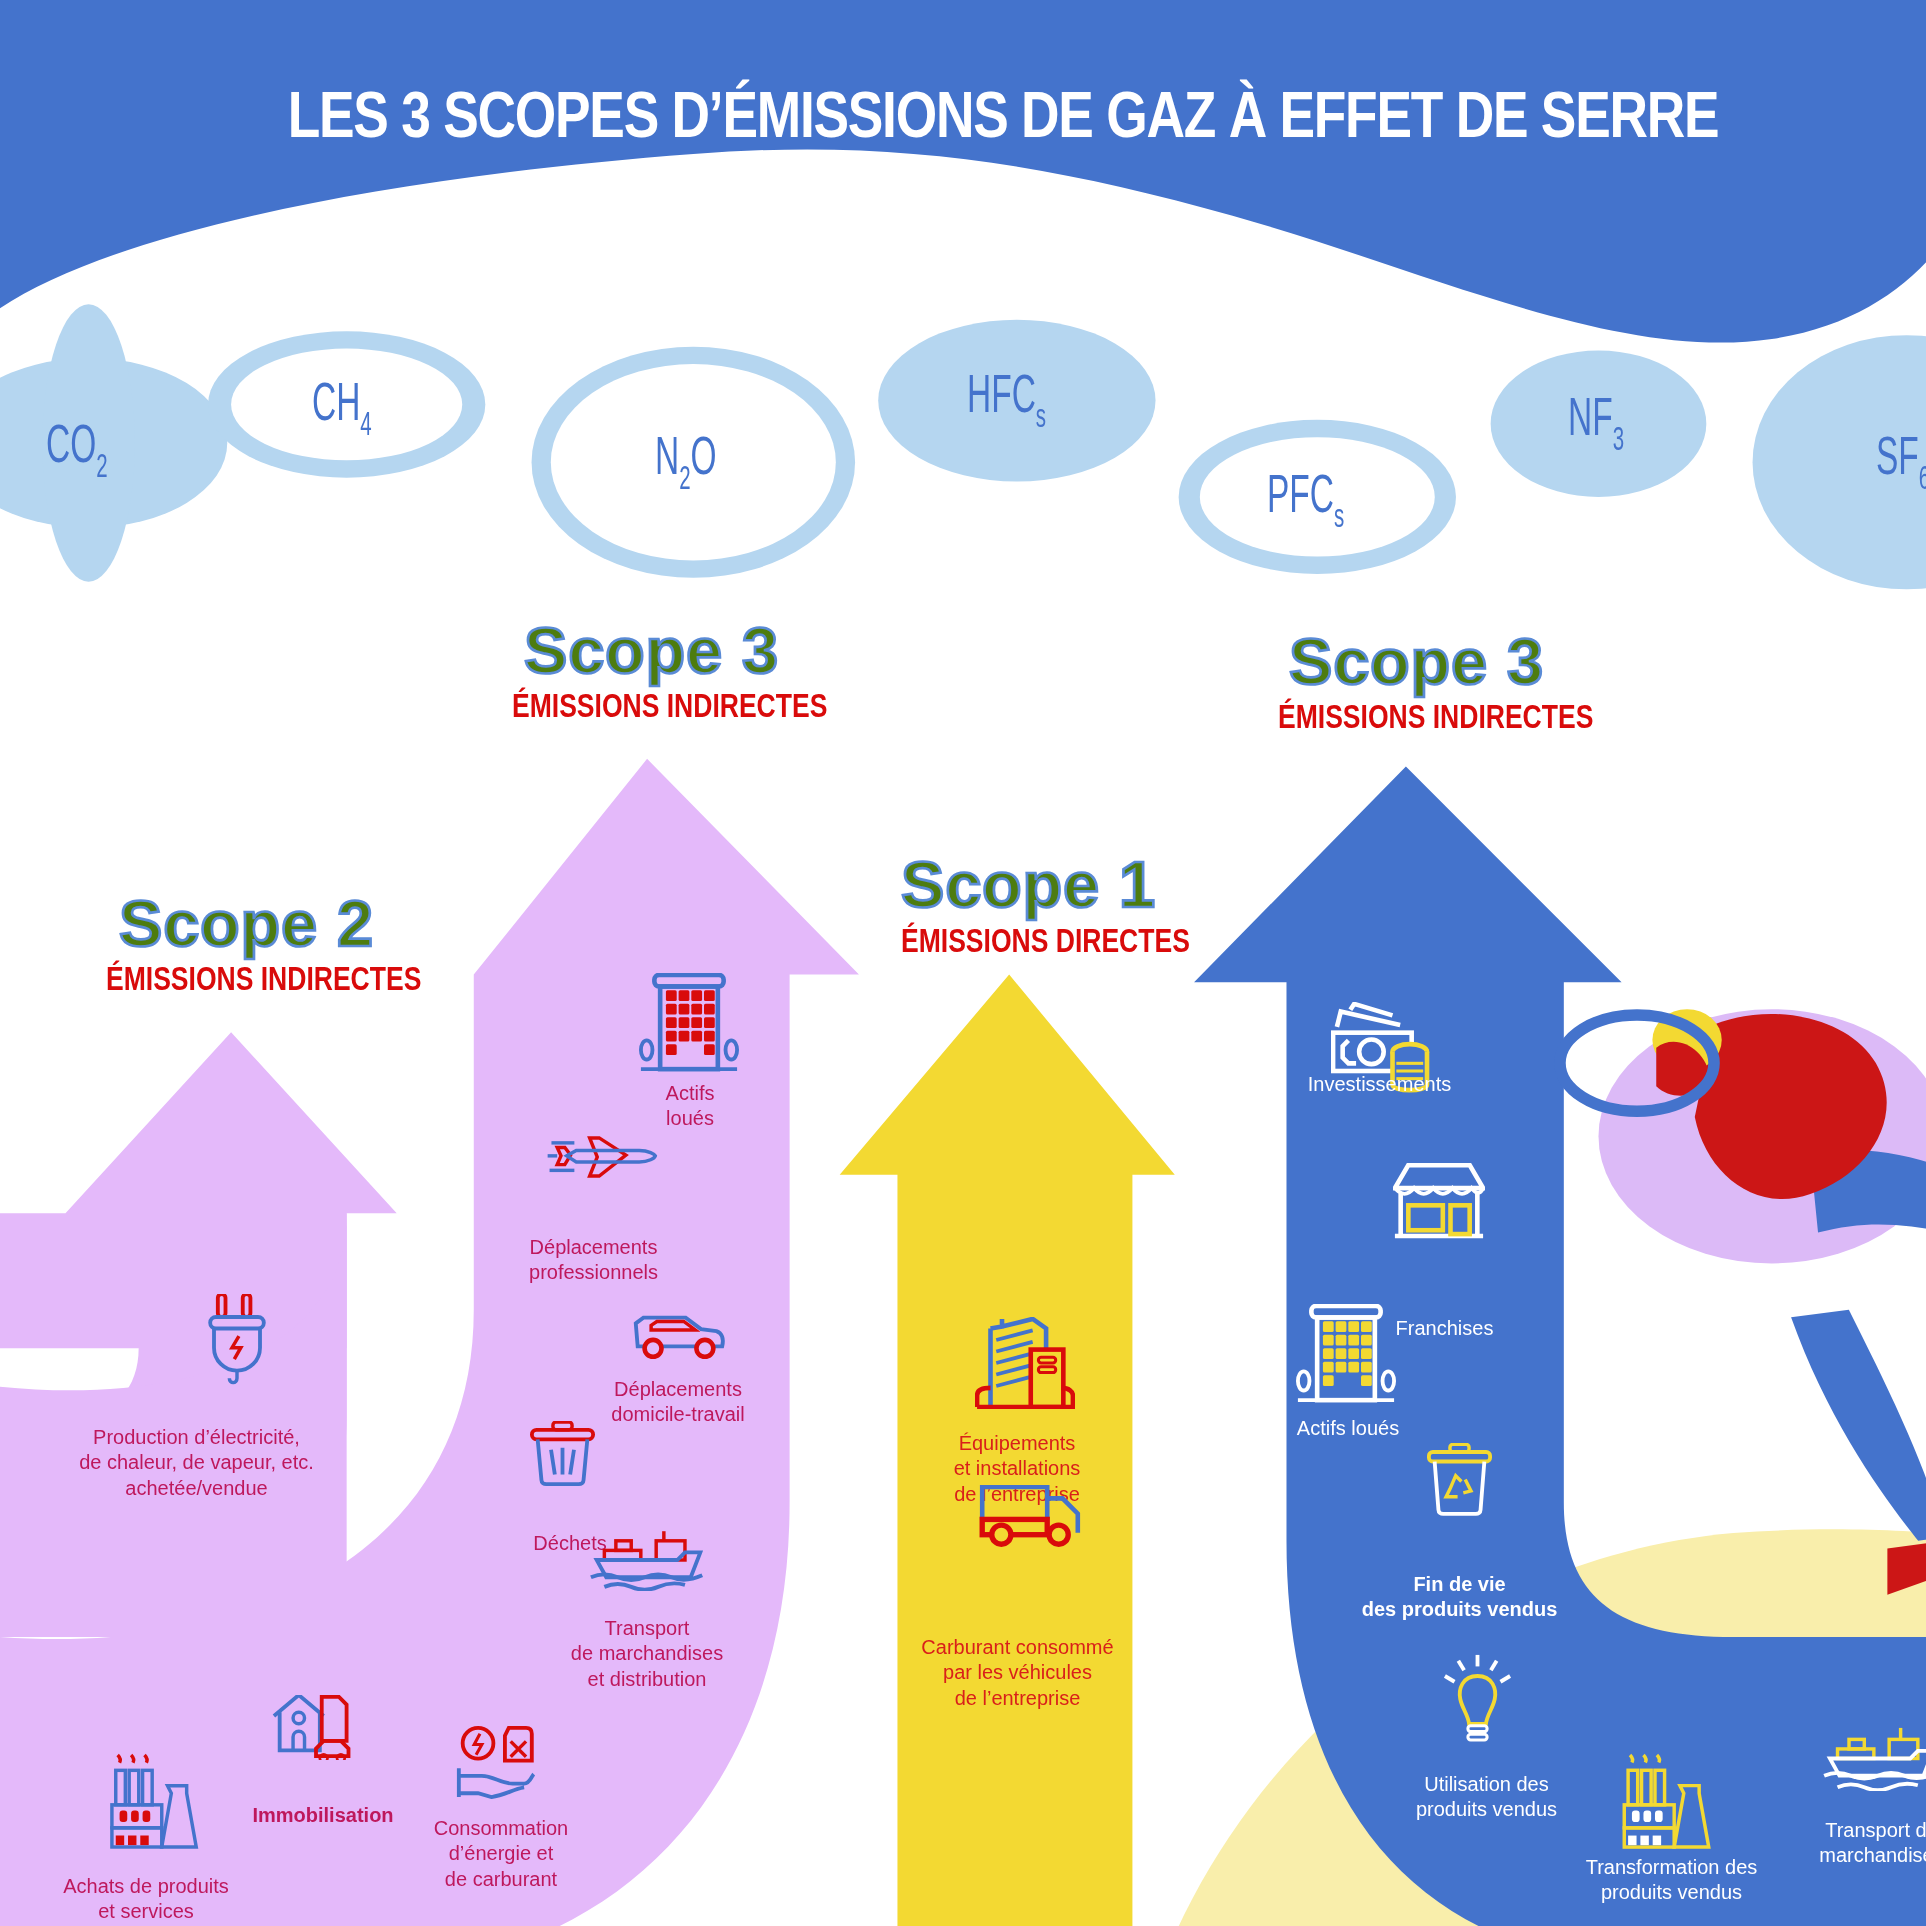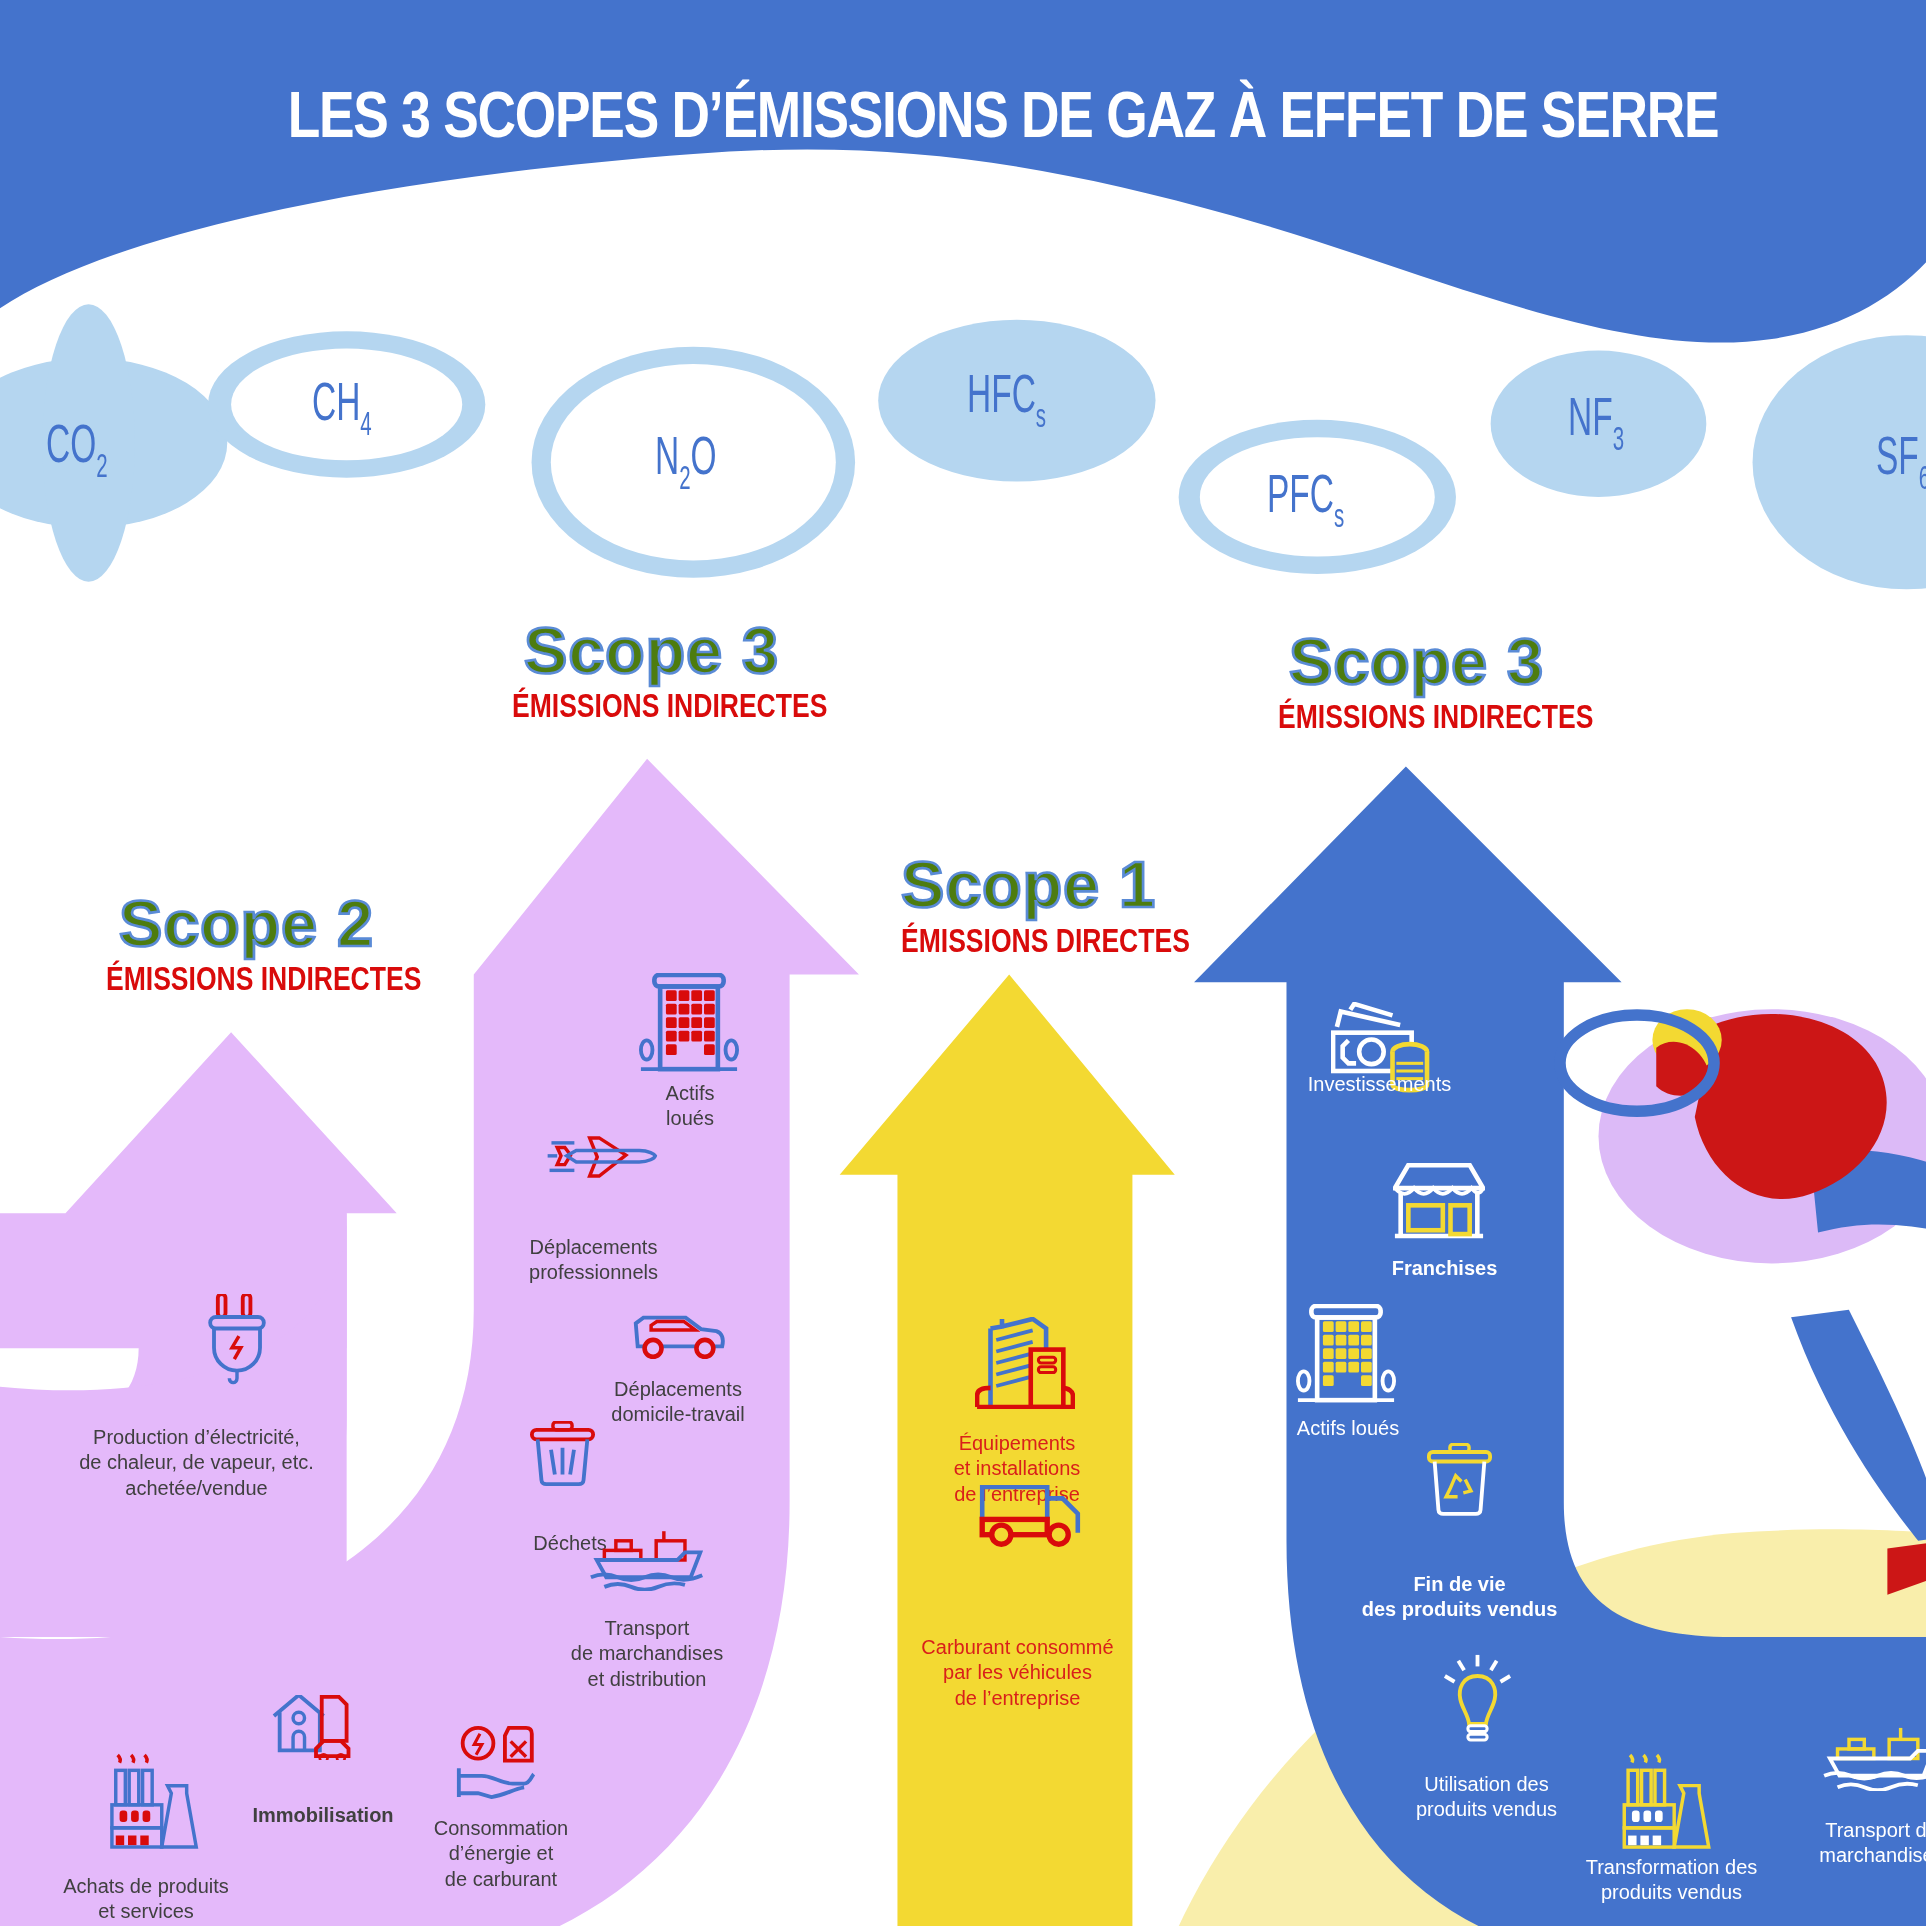--- a/index.html
+++ b/index.html
@@ -5,21 +5,21 @@
   html, body { margin:0; padding:0; }
   body { width:2006px; height:2335px; position:relative; overflow:hidden; background:#ffffff; font-family:"Liberation Sans", sans-serif; }
   .abs { position:absolute; }
   #bg-svg { position:absolute; left:0; top:0; width:2006px; height:2335px; }
   .title { left:0; top:77px; width:2006px; text-align:center; color:#fff; font-family:"Liberation Sans Narrow","Liberation Sans", sans-serif; font-weight:bold; font-size:65px; letter-spacing:-1.5px; transform:scaleX(0.82); transform-origin:center; }
   .gas { font-family:"Liberation Sans", sans-serif; color:#4473cc; font-size:54px; transform:scaleX(0.62); transform-origin:left top; white-space:nowrap; }
   .gas sub { font-size:33px; vertical-align:-15.4px; }
   .scope-title { font-family:"Liberation Sans", sans-serif; font-weight:bold; font-size:65px; color:#4d7c0f; -webkit-text-stroke:2.7px #5a8bd6; white-space:nowrap; letter-spacing:0.8px; }
   .scope-sub { font-family:"Liberation Sans", sans-serif; font-weight:bold; font-size:34px; color:#d90b0b; white-space:nowrap; transform:scaleX(0.78); transform-origin:left top; }
   .label { font-family:"Liberation Sans", sans-serif; font-size:20px; line-height:25.4px; text-align:center; white-space:pre-line; }
-  .lbl-blue { color:#404040; }
+  .lbl-blue { color:#be185d; }
   .lbl-red { color:#d9201a; }
   .lbl-white { color:#ffffff; }
   .ico { position:absolute; }
 </style>
 </head>
 <body>
 
 <svg id="bg-svg" viewBox="0 0 5208 6062">
 
   <path d="M0 0 H5208 V260 C5150 520 5000 820 4600 880 C4200 940 3700 700 3200 560 C2700 420 2300 360 1800 400 C1000 460 300 600 0 800 Z" fill="#4473cc"></path>
@@ -275,21 +275,21 @@
 </svg>
 <div class="abs label lbl-white" style="left:1283px;top:1072px;width:193px;">Investissements</div>
 
 <svg class="ico" style="left:1393px;top:1163px;" width="92" height="77" viewBox="0 0 240 200">
   <path d="M40 5 H200 L235 65 H5 Z" fill="none" stroke="#fff" stroke-width="12"></path>
   <path d="M5 65 Q30 95 55 65 Q80 95 105 65 Q130 95 155 65 Q180 95 205 65 Q225 90 235 65" fill="none" stroke="#fff" stroke-width="10"></path>
   <path d="M20 80 V185 M220 80 V185 M5 190 H235" fill="none" stroke="#fff" stroke-width="12"></path>
   <rect x="40" y="110" width="90" height="65" fill="none" stroke="#f3d932" stroke-width="12"></rect>
   <rect x="150" y="110" width="50" height="75" fill="none" stroke="#f3d932" stroke-width="12"></rect>
 </svg>
-<div class="abs label lbl-white" style="left:1348px;top:1256px;width:193px;font-weight:bold;">Franchises</div>
+<div class="abs label lbl-white" style="left:1348px;top:1316px;width:193px;">Franchises</div>
 
 <svg class="ico" style="left:1296px;top:1304px;" width="100" height="100" viewBox="0 0 260 260">
   <rect x="40" y="5" width="180" height="30" rx="12" fill="none" stroke="#fff" stroke-width="12"></rect>
   <rect x="55" y="35" width="150" height="215" fill="none" stroke="#fff" stroke-width="12"></rect>
   <g fill="#f3d932">
     <rect x="70" y="45" width="28" height="28" rx="4"></rect>
       <rect x="103" y="45" width="28" height="28" rx="4"></rect>
       <rect x="136" y="45" width="28" height="28" rx="4"></rect>
       <rect x="169" y="45" width="28" height="28" rx="4"></rect>
     <rect x="70" y="80" width="28" height="28" rx="4"></rect>

